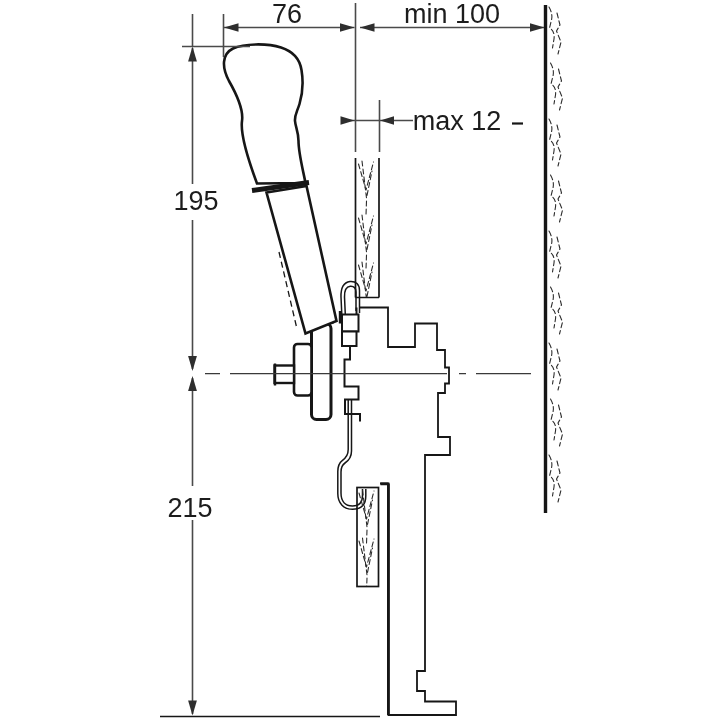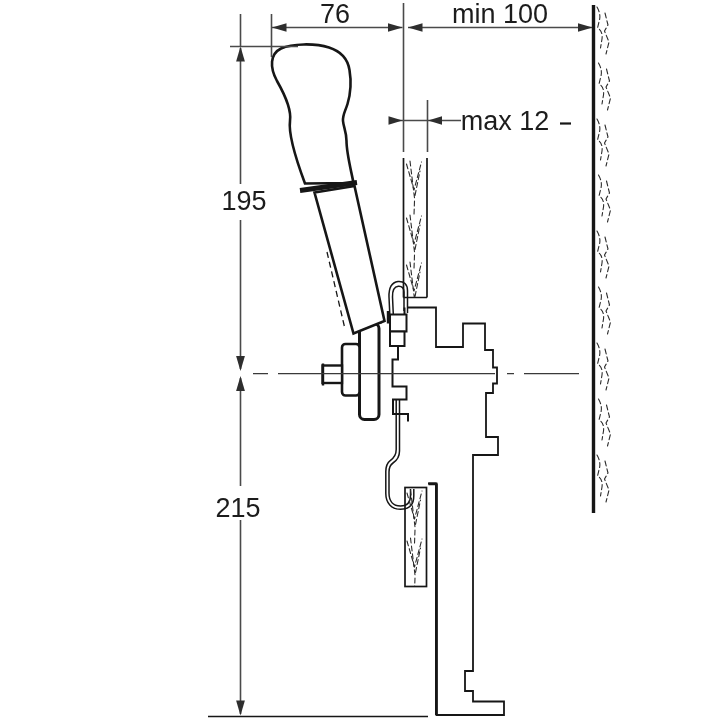--- a/index.html
+++ b/index.html
@@ -1,16 +1,16 @@
 <!DOCTYPE html>
 <html><head>
 <meta charset="utf-8">
 <style>
   html,body{margin:0;padding:0;background:#ffffff;}
-  .stage{width:668px;height:720px;position:relative;background:#fff;overflow:hidden;padding-left:48px;}
+  .stage{width:668px;height:720px;position:relative;background:#fff;overflow:hidden;}
   svg{display:block;}
   
   .ln-main{stroke:#161616;fill:none;stroke-linecap:butt;stroke-linejoin:miter;}
   .ln-dim{stroke:#4a4a4a;fill:none;stroke-width:1.6;}
   .ah-dim{fill:#2e2e2e;stroke:none;}
   .white{fill:#ffffff;}
   .grain{stroke:#2c2c2c;fill:none;stroke-width:1.1;stroke-dasharray:5 3;stroke-linejoin:round;stroke-linecap:round;}
   .dimtext{font-family:"Liberation Sans","DejaVu Sans",sans-serif;font-size:27px;fill:#1c1c1c;text-anchor:middle;}
   .centerln{stroke:#3a3a3a;stroke-width:1.25;fill:none;}
 </style>

